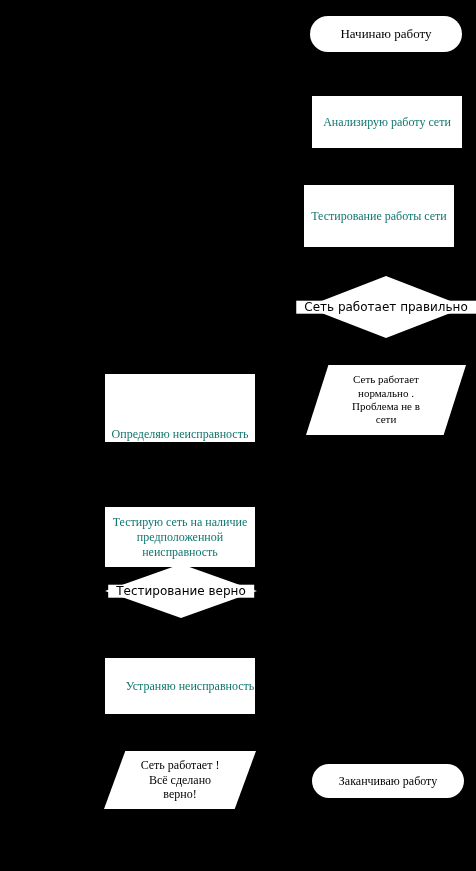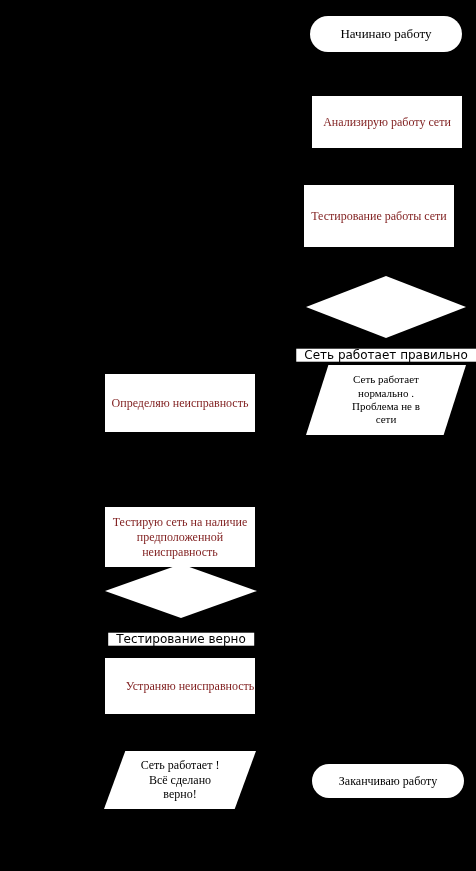--- a/index.html
+++ b/index.html
@@ -31,21 +31,21 @@
     justify-content: center;
     color: #000000;
   }
 
   
   .process {
     background: #ffffff;
     display: flex;
     align-items: center;
     justify-content: center;
-    color: #7f1d1d;
+    color: #0f766e;
   }
 
   
   .decision {
     background: transparent;
   }
   .decision .diamond-shape {
     position: absolute;
     inset: 0;
     background: #ffffff;
@@ -55,21 +55,20 @@
   .decision .diamond-label {
     position: absolute;
     left: 50%;
     top: 50%;
     transform: translate(-50%, -50%);
     white-space: nowrap;
     color: #000000;
     background: #ffffff;
     line-height: 1.05;
     padding: 0 8px;
-    margin-top: 48px;
   }
 
   
   .data {
     background: transparent;
   }
   .data .para-shape {
     position: absolute;
     inset: 0;
     background: #ffffff;
@@ -133,21 +132,21 @@
   <div class="node data" style="left:306px; top:365px; width:160px; height:70px;">
     <div class="para-shape"></div>
     <div class="para-label txt-11">
       <span class="line">Сеть работает</span>
       <span class="line">нормально .</span>
       <span class="line">Проблема не в</span>
       <span class="line">сети</span>
     </div>
   </div>
 
-  <div class="node process txt-12" style="left:105px; top:374px; width:150px; height:58px;">
+  <div class="node process txt-12" style="left:105px; top:374px; width:150px; height:68px;align-items:flex-end;">
     <span>Определяю неисправность</span>
   </div>
 
   <div class="node process multiline txt-12" style="left:105px; top:466px; width:150px; height:60px;">
     <span class="line">Тестирую сеть на наличие</span>
     <span class="line">предположенной</span>
     <span class="line">неисправность</span>
   </div>
 
   <div class="node decision" style="left:105px; top:564px; width:152px; height:54px;">

